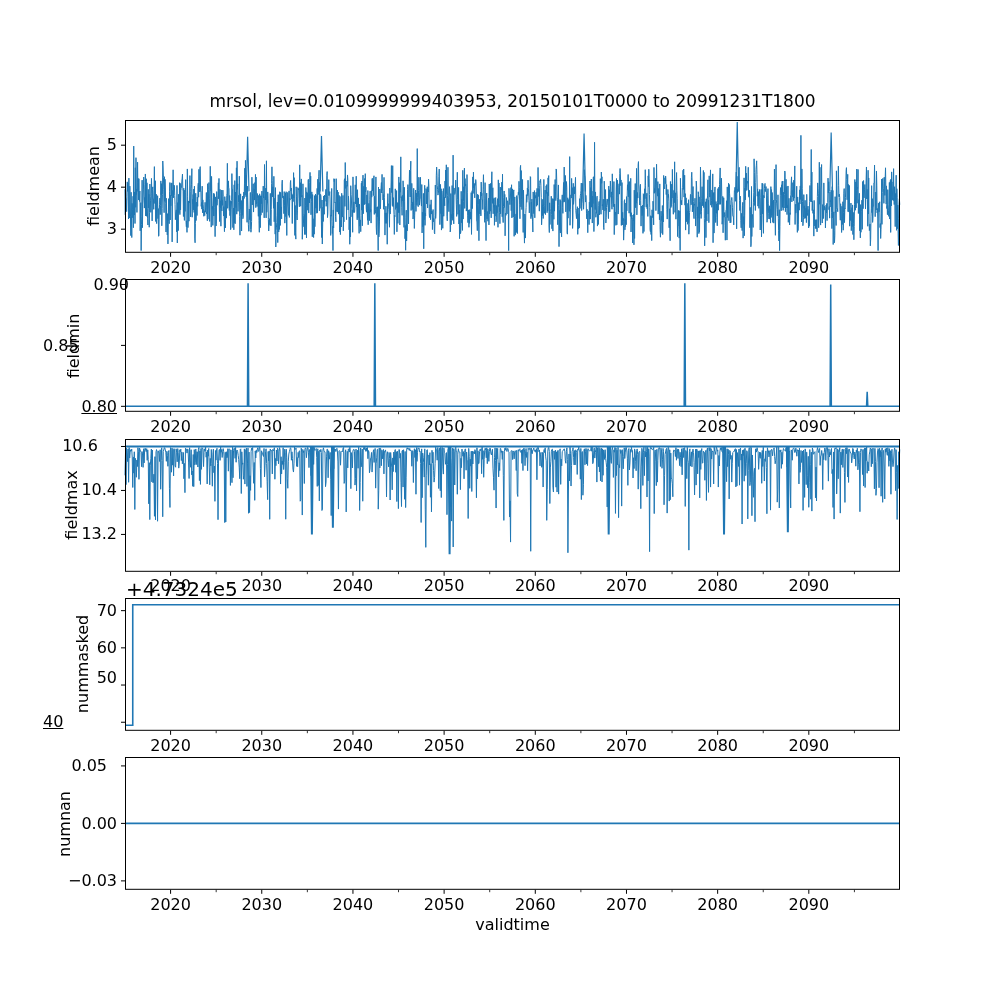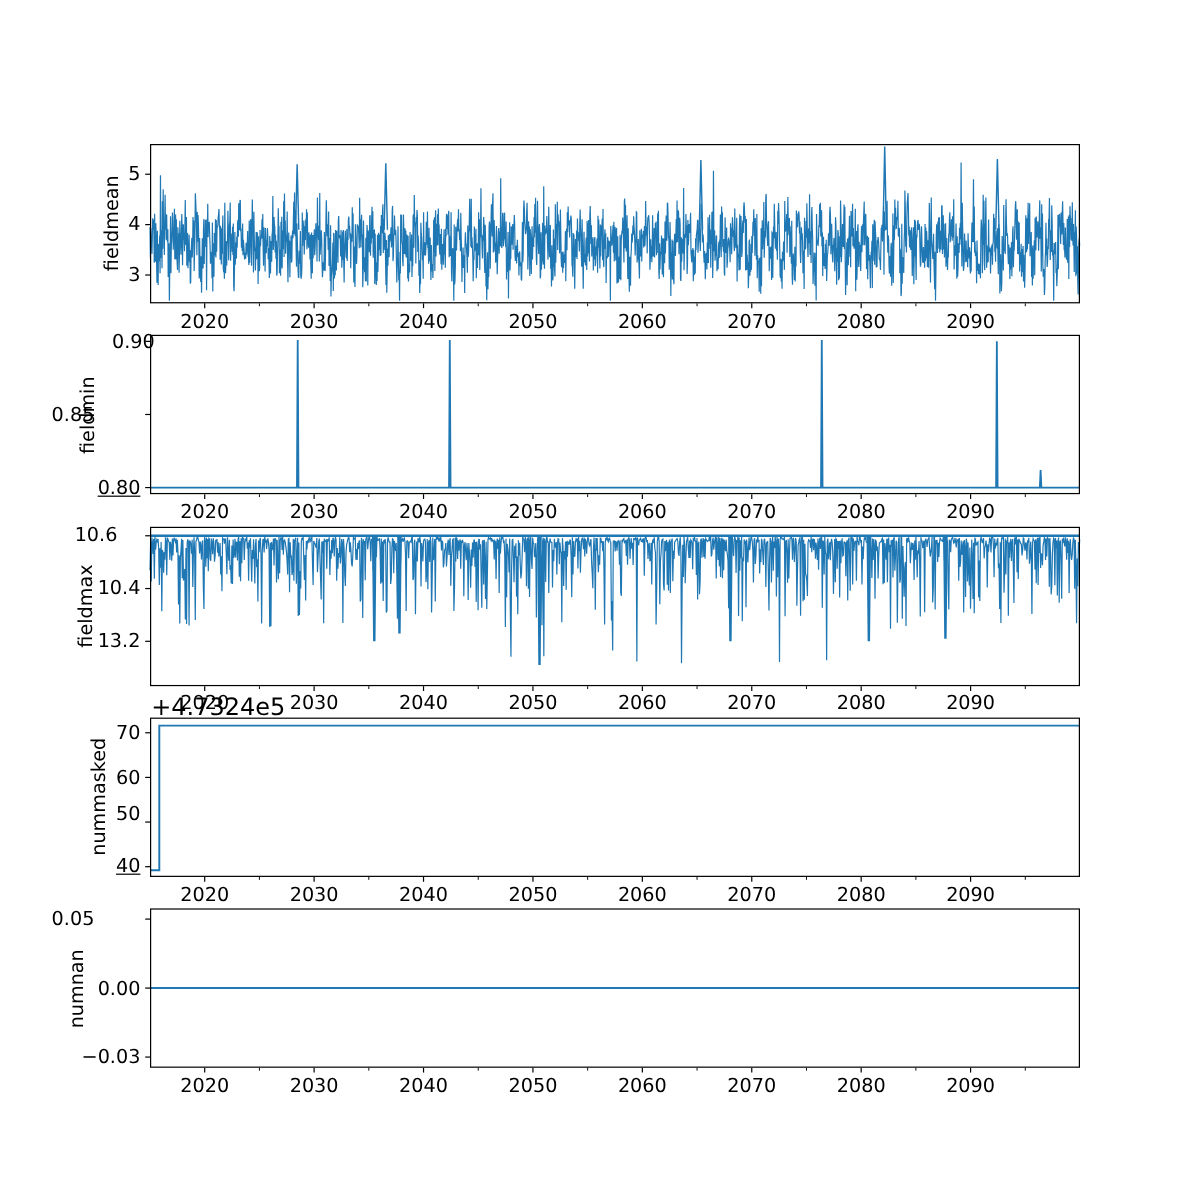--- a/index.html
+++ b/index.html
@@ -15,26 +15,28 @@
   #yl2{left:71px;top:505px;}
   #yl3{left:82px;top:664px;}
   #yl4{left:64px;top:824px;}
   .offset{position:absolute;left:126px;top:577px;font-size:20px;}
   .tick-label{position:absolute;font-size:16px;color:#000;line-height:19px;white-space:nowrap;}
 </style>
 </head>
 <body>
 
 <div id="fig">
+  <div class="title">mrsol, lev=0.0109999999403953, 20150101T0000 to 20991231T1800</div>
   <div class="ylab" id="yl0">fieldmean</div>
   <div class="ylab" id="yl1">fieldmin</div>
   <div class="ylab" id="yl2">fieldmax</div>
   <div class="ylab" id="yl3">nummasked</div>
   <div class="ylab" id="yl4">numnan</div>
   <div class="offset">+4.7324e5</div>
+  <div class="xlabel">validtime</div>
 <span class="tick-label" style="left: 140.588px; top: 257.8px; width: 60px; text-align: center;">2020</span>
     <span class="tick-label" style="left: 231.765px; top: 257.8px; width: 60px; text-align: center;">2030</span>
     <span class="tick-label" style="left: 322.941px; top: 257.8px; width: 60px; text-align: center;">2040</span>
     <span class="tick-label" style="left: 414.118px; top: 257.8px; width: 60px; text-align: center;">2050</span>
     <span class="tick-label" style="left: 505.294px; top: 257.8px; width: 60px; text-align: center;">2060</span>
     <span class="tick-label" style="left: 596.471px; top: 257.8px; width: 60px; text-align: center;">2070</span>
     <span class="tick-label" style="left: 687.647px; top: 257.8px; width: 60px; text-align: center;">2080</span>
     <span class="tick-label" style="left: 778.824px; top: 257.8px; width: 60px; text-align: center;">2090</span>
     <span class="tick-label" style="left: 43px; top: 219.179px; width: 74px; text-align: right;">3</span>
     <span class="tick-label" style="left: 43px; top: 177.187px; width: 74px; text-align: right;">4</span>
@@ -143,21 +145,21 @@
       <line x1="0" y1="7.475496688741864" x2="-4" y2="7.475496688741864" stroke="#000000" stroke-width="1"></line>
     </svg>
     <span class="tick-label" style="left: 140.588px; top: 735.7px; width: 60px; text-align: center;">2020</span>
     <span class="tick-label" style="left: 231.765px; top: 735.7px; width: 60px; text-align: center;">2030</span>
     <span class="tick-label" style="left: 322.941px; top: 735.7px; width: 60px; text-align: center;">2040</span>
     <span class="tick-label" style="left: 414.118px; top: 735.7px; width: 60px; text-align: center;">2050</span>
     <span class="tick-label" style="left: 505.294px; top: 735.7px; width: 60px; text-align: center;">2060</span>
     <span class="tick-label" style="left: 596.471px; top: 735.7px; width: 60px; text-align: center;">2070</span>
     <span class="tick-label" style="left: 687.647px; top: 735.7px; width: 60px; text-align: center;">2080</span>
     <span class="tick-label" style="left: 778.824px; top: 735.7px; width: 60px; text-align: center;">2090</span>
-    <span class="tick-label" style="left: 43px; top: 712.144px; width: 74px; text-align: right; text-decoration: underline;">40</span>
+    <span class="tick-label" style="left: 43px; top: 712.144px; width: 74px; text-align: left; text-decoration: underline;">40</span>
     <span class="tick-label" style="left: 43px; top: 668px; width: 74px; text-align: right;">50</span>
     <span class="tick-label" style="left: 43px; top: 637.746px; width: 74px; text-align: right;">60</span>
     <span class="tick-label" style="left: 43px; top: 600.548px; width: 74px; text-align: right;">70</span>
     <svg width="775" height="132.8" style="position: absolute; left: 125px; top: 597.9px; overflow: visible;">
       <polyline fill="none" stroke="#1f77b4" stroke-width="1.6" points="0.00,127.22 7.75,127.22 7.75,6.70 774.73,6.70"></polyline>
       <rect x="0.5" y="0.5" width="774" height="131.8" fill="none" stroke="#000000" stroke-width="1"></rect>
       <line x1="45.588235294117645" y1="132.8" x2="45.588235294117645" y2="136.8" stroke="#000000" stroke-width="1"></line>
       <line x1="136.76470588235296" y1="132.8" x2="136.76470588235296" y2="136.8" stroke="#000000" stroke-width="1"></line>
       <line x1="227.94117647058823" y1="132.8" x2="227.94117647058823" y2="136.8" stroke="#000000" stroke-width="1"></line>
       <line x1="319.11764705882354" y1="132.8" x2="319.11764705882354" y2="136.8" stroke="#000000" stroke-width="1"></line>
@@ -181,21 +183,21 @@
     <span class="tick-label" style="left: 140.588px; top: 895px; width: 60px; text-align: center;">2020</span>
     <span class="tick-label" style="left: 231.765px; top: 895px; width: 60px; text-align: center;">2030</span>
     <span class="tick-label" style="left: 322.941px; top: 895px; width: 60px; text-align: center;">2040</span>
     <span class="tick-label" style="left: 414.118px; top: 895px; width: 60px; text-align: center;">2050</span>
     <span class="tick-label" style="left: 505.294px; top: 895px; width: 60px; text-align: center;">2060</span>
     <span class="tick-label" style="left: 596.471px; top: 895px; width: 60px; text-align: center;">2070</span>
     <span class="tick-label" style="left: 687.647px; top: 895px; width: 60px; text-align: center;">2080</span>
     <span class="tick-label" style="left: 778.824px; top: 895px; width: 60px; text-align: center;">2090</span>
     <span class="tick-label" style="left: 43px; top: 871.089px; width: 74px; text-align: right;">−0.03</span>
     <span class="tick-label" style="left: 43px; top: 813.6px; width: 74px; text-align: right;">0.00</span>
-    <span class="tick-label" style="left: 43px; top: 756.111px; width: 74px; ">0.05</span>
+    <span class="tick-label" style="left: 33px; top: 756.111px; width: 74px; text-align: right;">0.05</span>
     <svg width="775" height="132.8" style="position: absolute; left: 125px; top: 757.2px; overflow: visible;">
       <polyline fill="none" stroke="#1f77b4" stroke-width="1.6" points="0.00,66.40 774.73,66.40"></polyline>
       <rect x="0.5" y="0.5" width="774" height="131.8" fill="none" stroke="#000000" stroke-width="1"></rect>
       <line x1="45.588235294117645" y1="132.8" x2="45.588235294117645" y2="136.8" stroke="#000000" stroke-width="1"></line>
       <line x1="136.76470588235296" y1="132.8" x2="136.76470588235296" y2="136.8" stroke="#000000" stroke-width="1"></line>
       <line x1="227.94117647058823" y1="132.8" x2="227.94117647058823" y2="136.8" stroke="#000000" stroke-width="1"></line>
       <line x1="319.11764705882354" y1="132.8" x2="319.11764705882354" y2="136.8" stroke="#000000" stroke-width="1"></line>
       <line x1="410.29411764705884" y1="132.8" x2="410.29411764705884" y2="136.8" stroke="#000000" stroke-width="1"></line>
       <line x1="501.47058823529414" y1="132.8" x2="501.47058823529414" y2="136.8" stroke="#000000" stroke-width="1"></line>
       <line x1="592.6470588235294" y1="132.8" x2="592.6470588235294" y2="136.8" stroke="#000000" stroke-width="1"></line>

